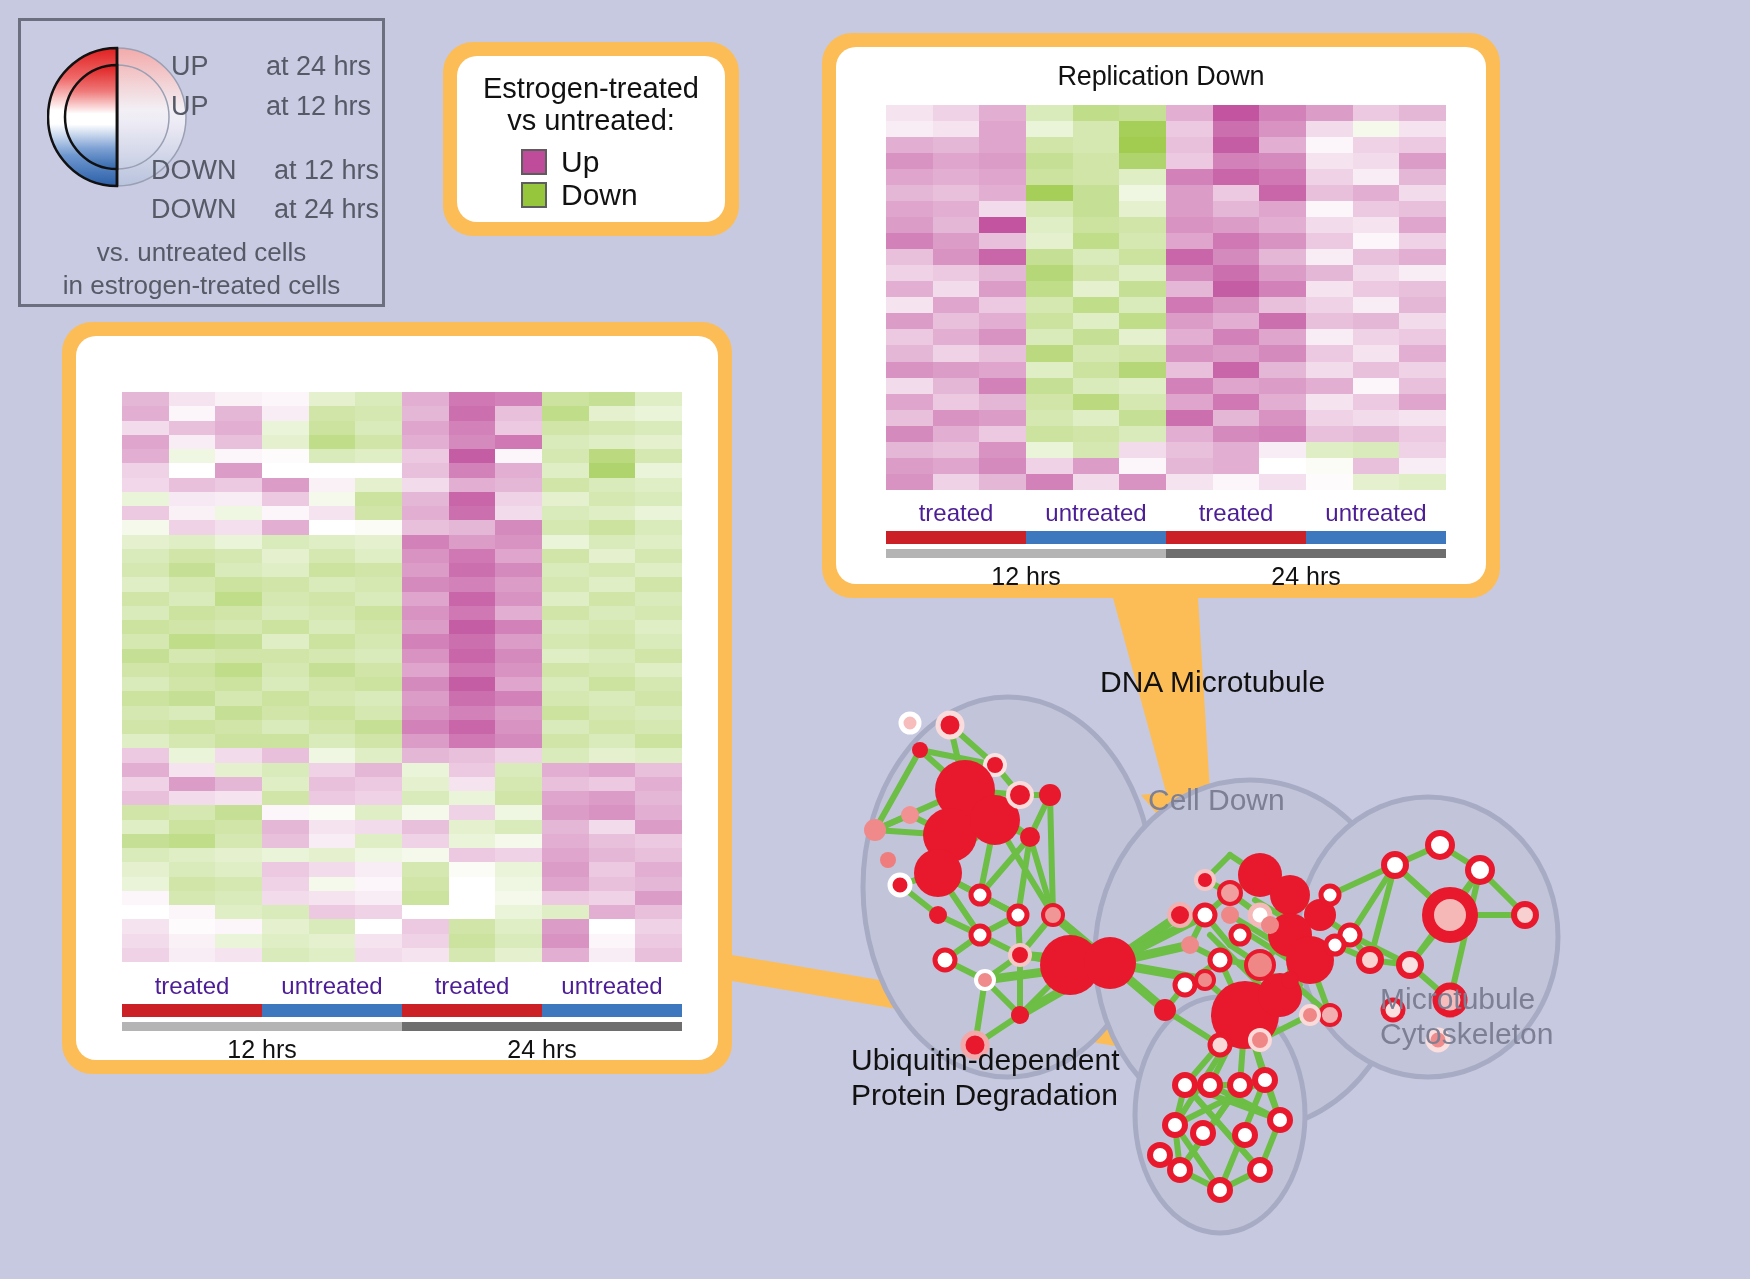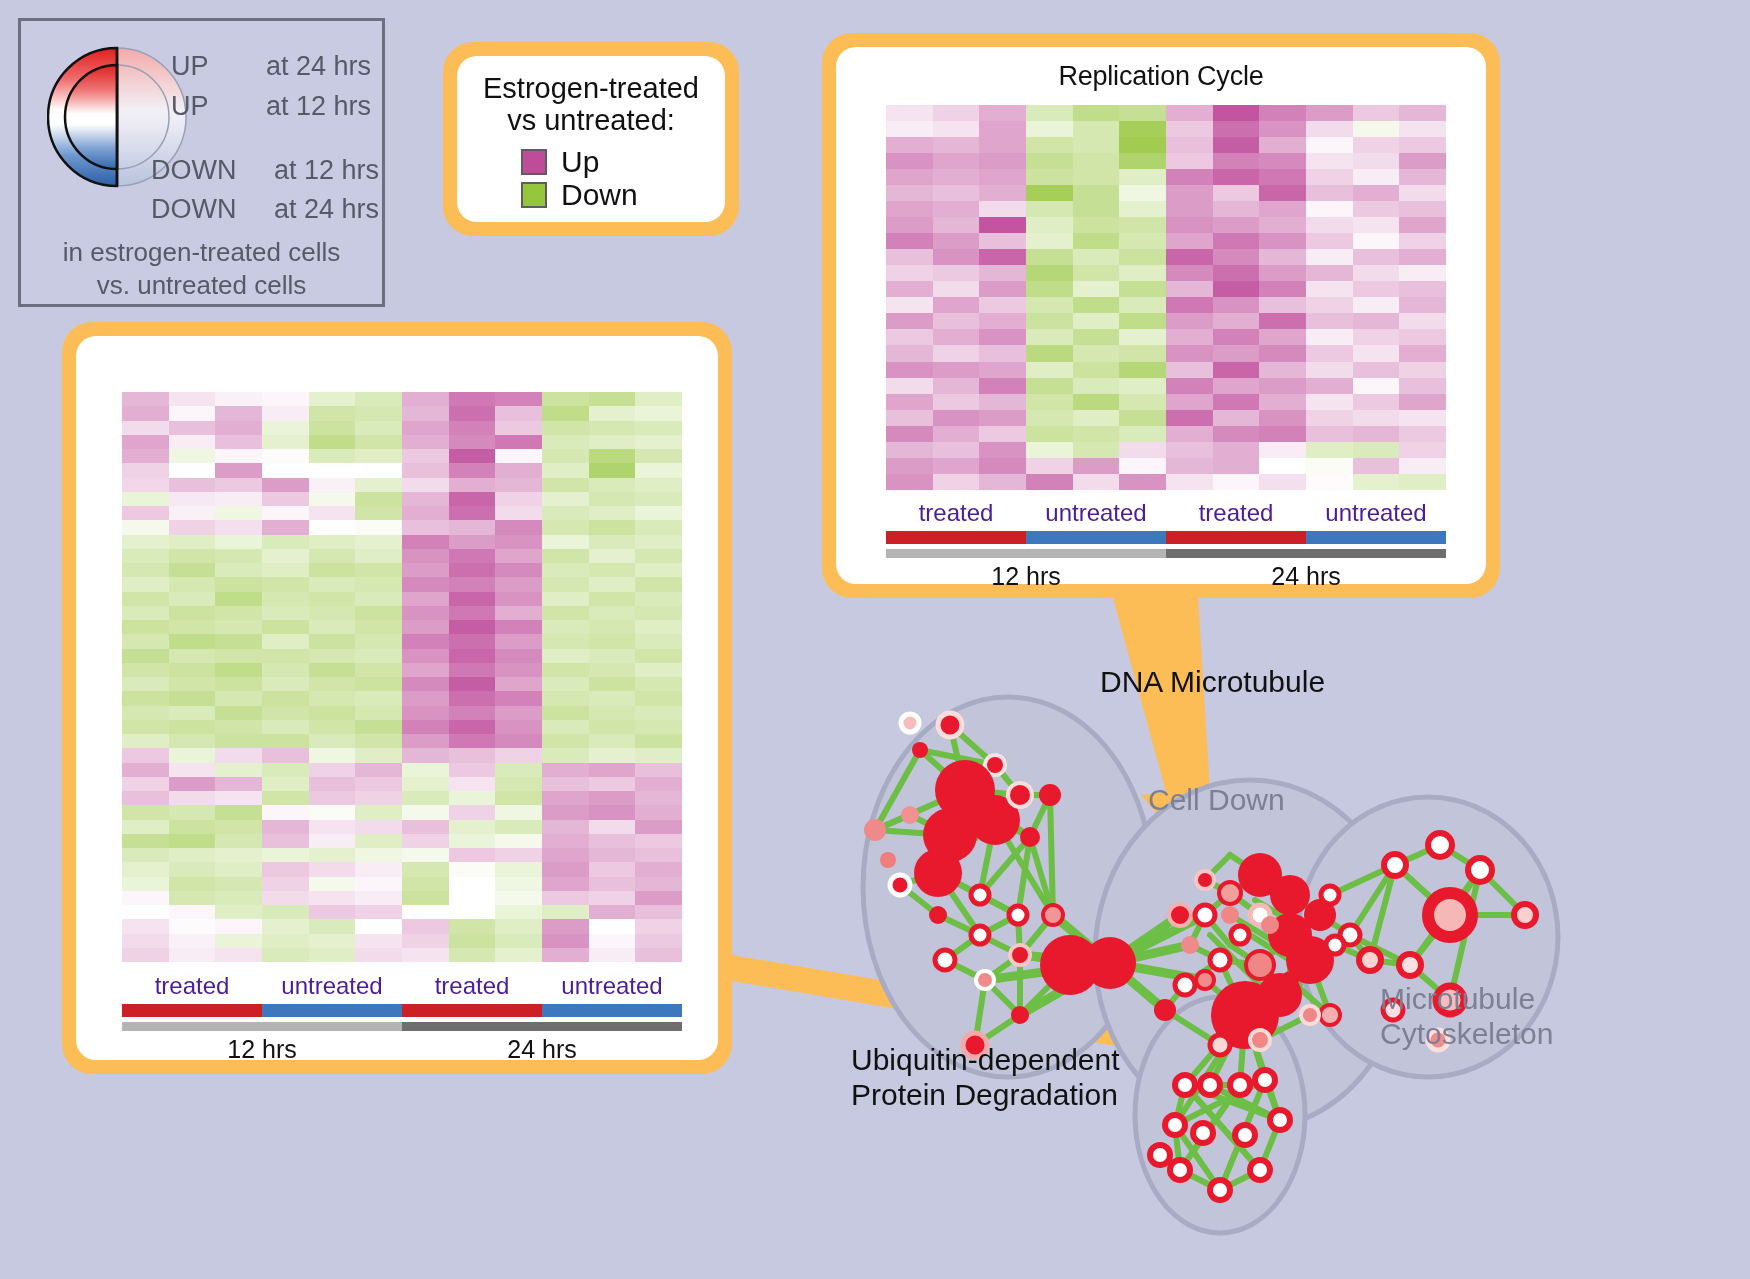--- a/index.html
+++ b/index.html
@@ -148,22 +148,22 @@
     <span class="key-text" style="left:150px;top:70px;">UP</span>
     <span class="key-text" style="left:245px;top:70px;">at 12 hrs</span>
 
     <span class="key-text" style="left:130px;top:134px;">DOWN</span>
     <span class="key-text" style="left:253px;top:134px;">at 12 hrs</span>
 
     <span class="key-text" style="left:130px;top:173px;">DOWN</span>
     <span class="key-text" style="left:253px;top:173px;">at 24 hrs</span>
 
     <div class="key-foot">
+      <div>vs. untreated cells</div>
       <div>in estrogen-treated cells</div>
-      <div>vs. untreated cells</div>
     </div>
   </div>
 
   <div class="panel" id="est-legend">
     <div class="panel-inner">
       <div class="est-head">
         <div>Estrogen-treated</div>
         <div>vs untreated:</div>
       </div>
       <div class="est-rows">
@@ -174,21 +174,21 @@
         <div class="est-row">
           <span class="swatch" style="background:#96c63c"></span>
           <span class="est-label">Down</span>
         </div>
       </div>
     </div>
   </div>
 
   <div class="panel" id="panel-rep">
     <div class="panel-inner">
-      <div class="panel-title">Replication Cycle</div>
+      <div class="panel-title">Replication Down</div>
       <div class="hm-wrap" style="left:50px;top:58px;width:560px;height:385px;">
         <div class="heatmap" id="hm-rep" style="height:385px;">
             <div class="hm-row" style="height: 4.16667%;">
               <div class="hm-cell" style="background: rgb(245, 228, 240);"></div>
               <div class="hm-cell" style="background: rgb(239, 210, 230);"></div>
               <div class="hm-cell" style="background: rgb(226, 174, 210);"></div>
               <div class="hm-cell" style="background: rgb(218, 235, 187);"></div>
               <div class="hm-cell" style="background: rgb(192, 221, 138);"></div>
               <div class="hm-cell" style="background: rgb(197, 224, 148);"></div>
               <div class="hm-cell" style="background: rgb(226, 174, 210);"></div>

